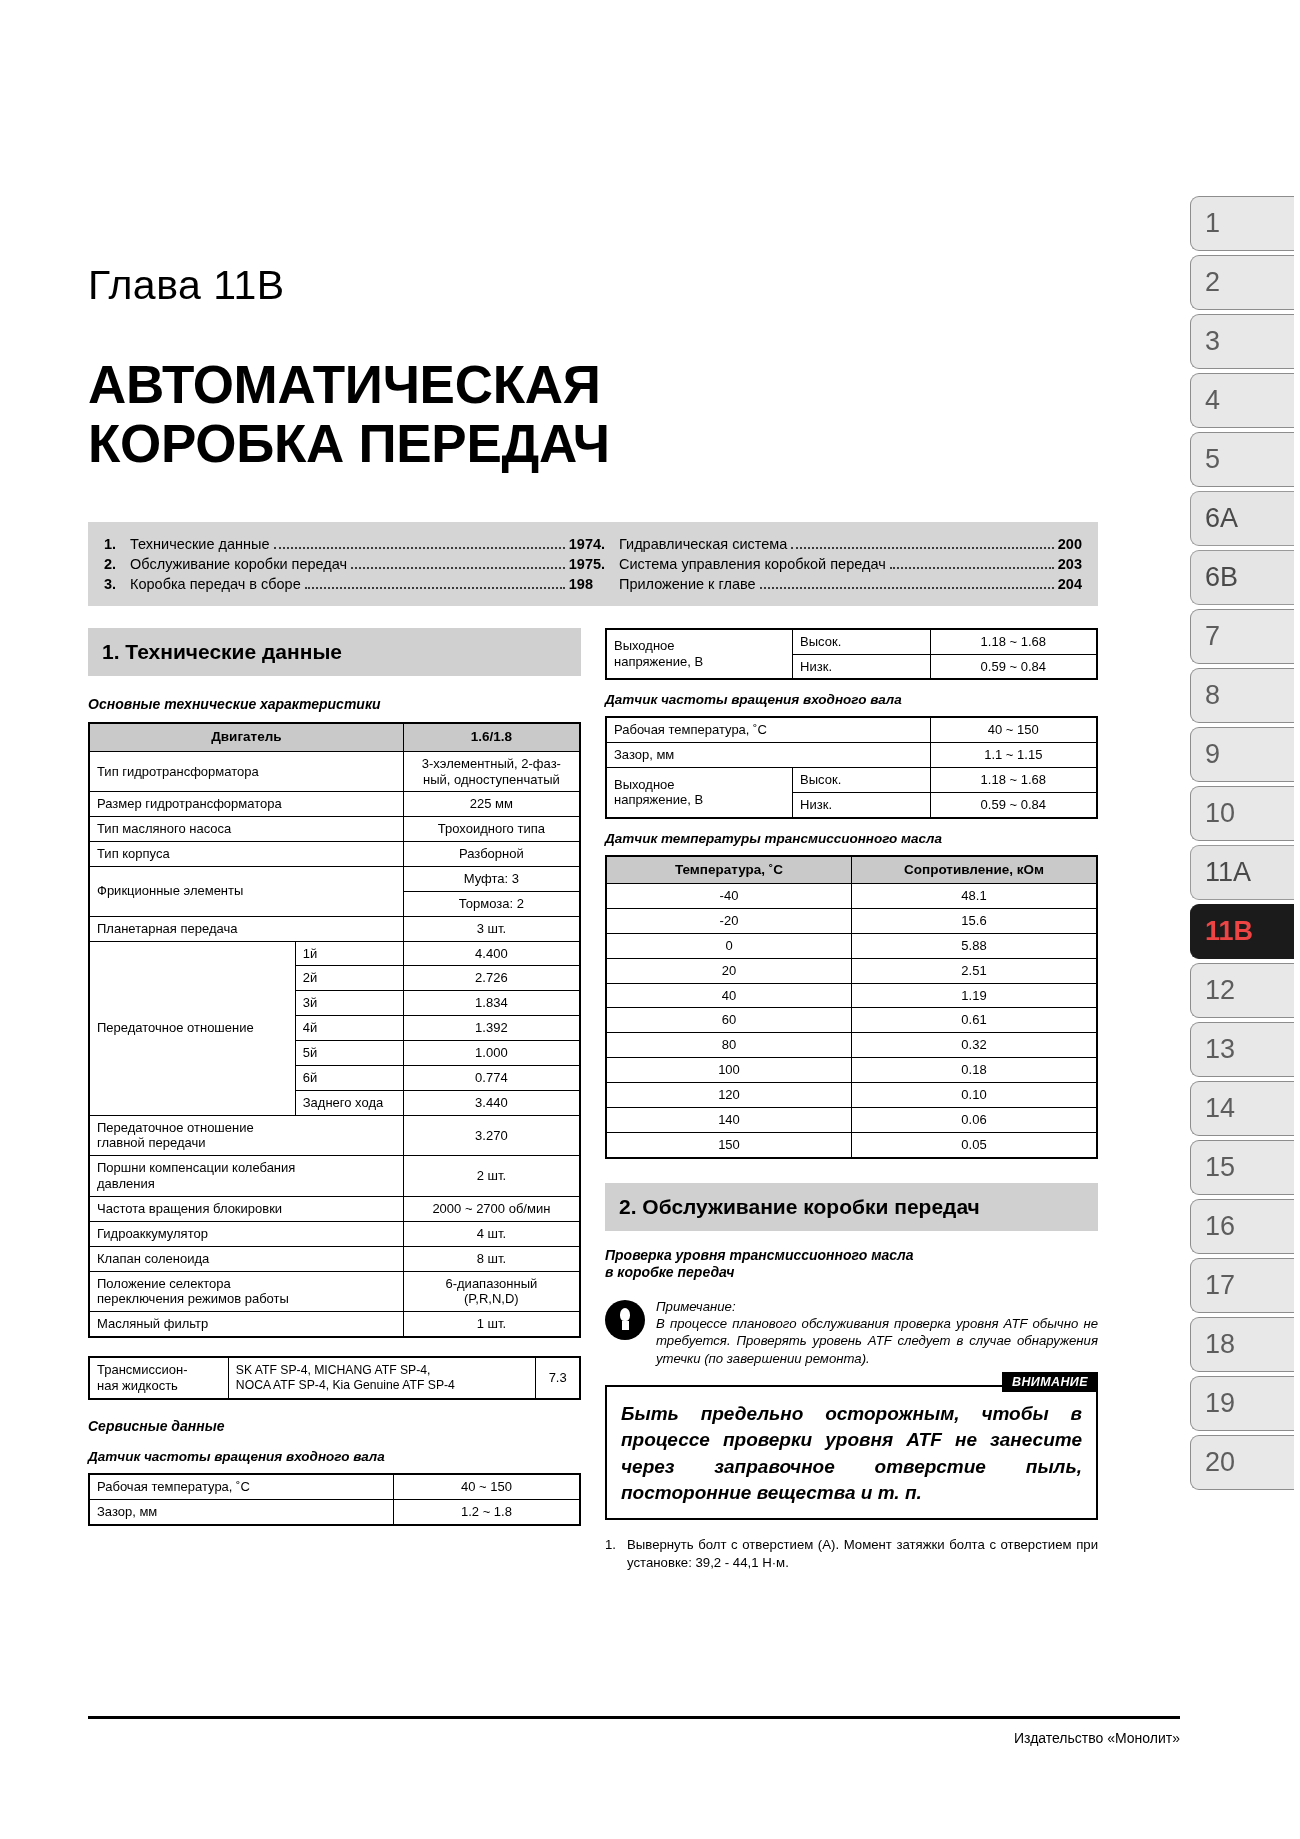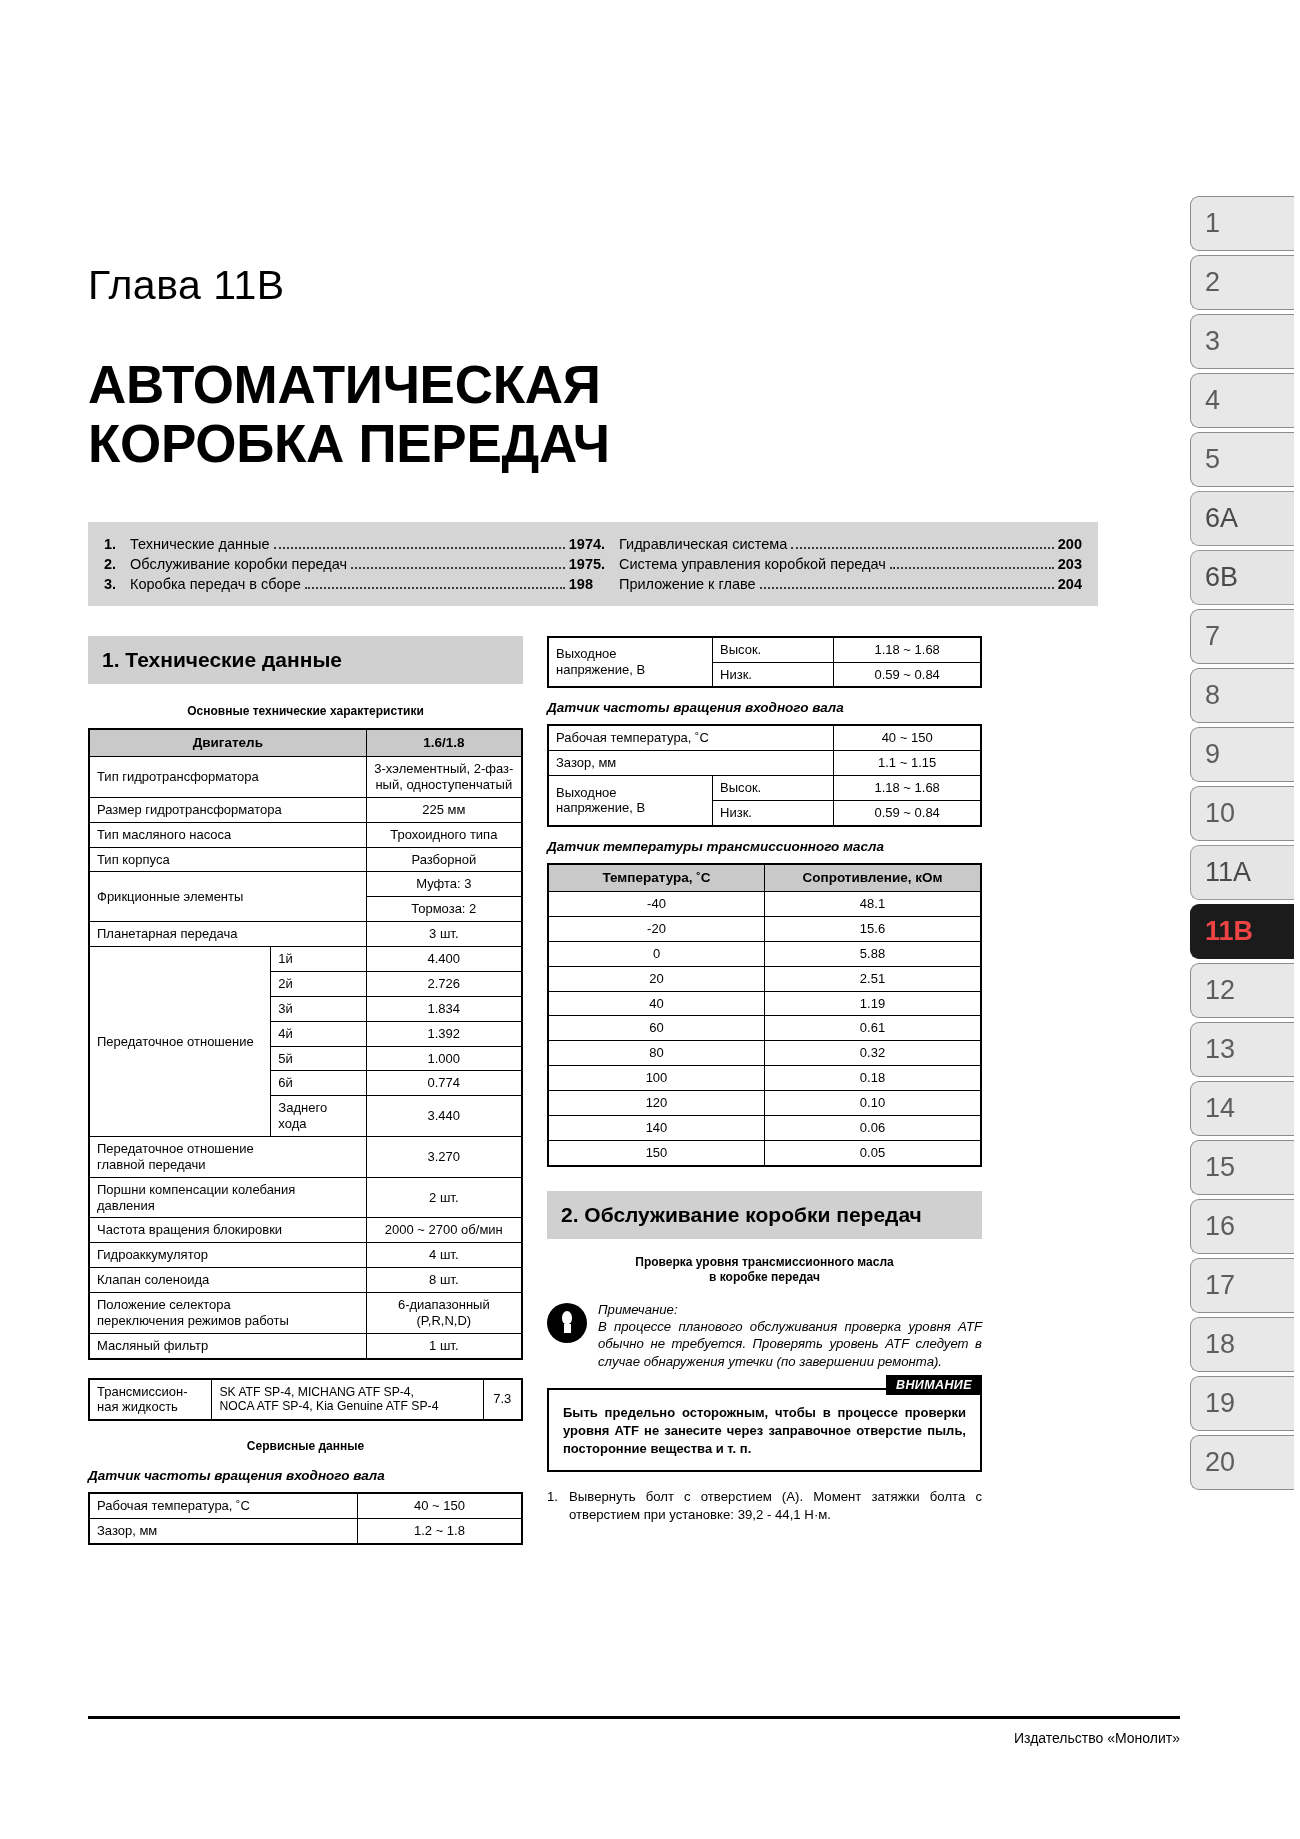--- a/index.html
+++ b/index.html
@@ -108,37 +108,37 @@
   }
   .toc-pg { flex: none; font-weight: bold; font-size: 14.5px; }
 
   
   .cols {
     margin-top: 22px;
     display: flex;
     width: 1010px;
     gap: 24px;
   }
-  .col { width: 435px; margin-top: 8px; }
+  .col { width: 493px; }
 
   
   .sect-bar {
     background: #d0d0d0;
     padding: 12px 14px;
     font-size: 21px;
     font-weight: bold;
     margin-bottom: 20px;
   }
 
   .subhead {
-    font-size: 12px;
-    font-weight: bold;
+    font-size: 14px;
+    font-weight: bold;
+    font-style: italic;
     margin: 0 0 9px 0;
     line-height: 1.25;
-    text-align: center;
   }
   .subhead.tight { margin-top: 18px; }
   .subhead2 {
     font-size: 13.5px;
     font-weight: bold;
     font-style: italic;
     margin: 14px 0 7px 0;
     line-height: 1.25;
   }
 
@@ -220,22 +220,23 @@
     top: -15px;
     background: #000;
     color: #fff;
     font-size: 12.5px;
     font-weight: bold;
     font-style: italic;
     padding: 3px 10px 3px 10px;
     letter-spacing: 0.4px;
   }
   .attn-text {
-    font-size: 13px;
-    font-weight: bold;
+    font-size: 19px;
+    font-weight: bold;
+    font-style: italic;
     line-height: 1.38;
     text-align: justify;
   }
 
   
   .step {
     margin-top: 16px;
     display: flex;
     font-size: 13.2px;
     line-height: 1.34;

